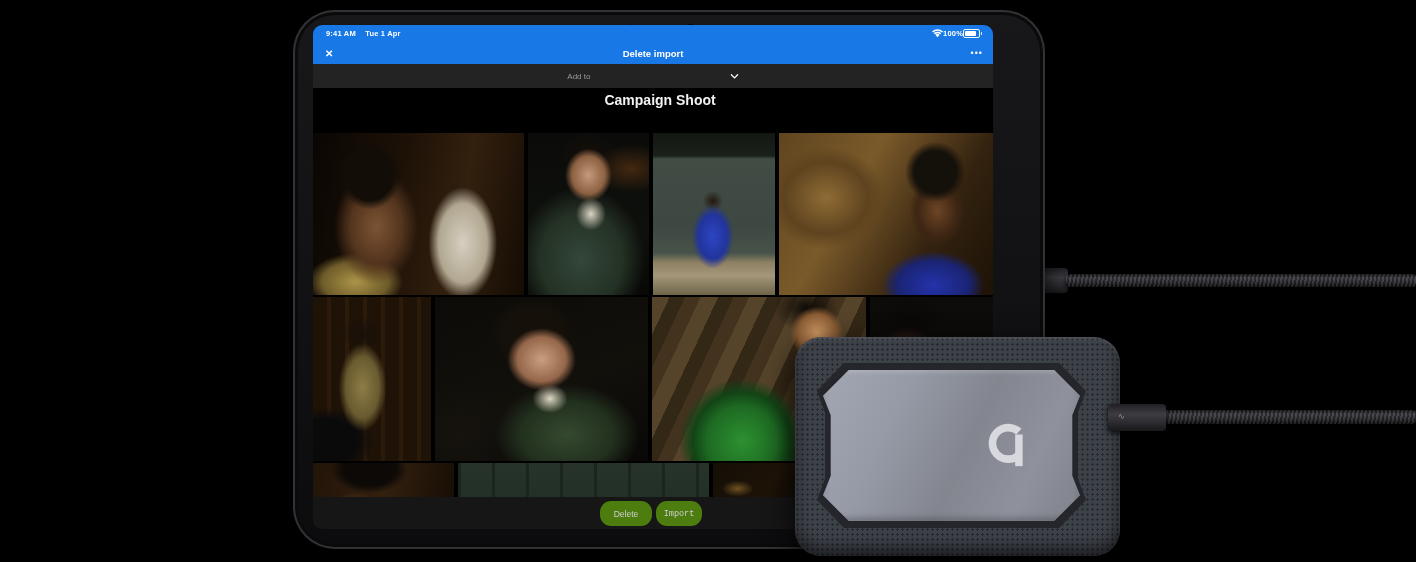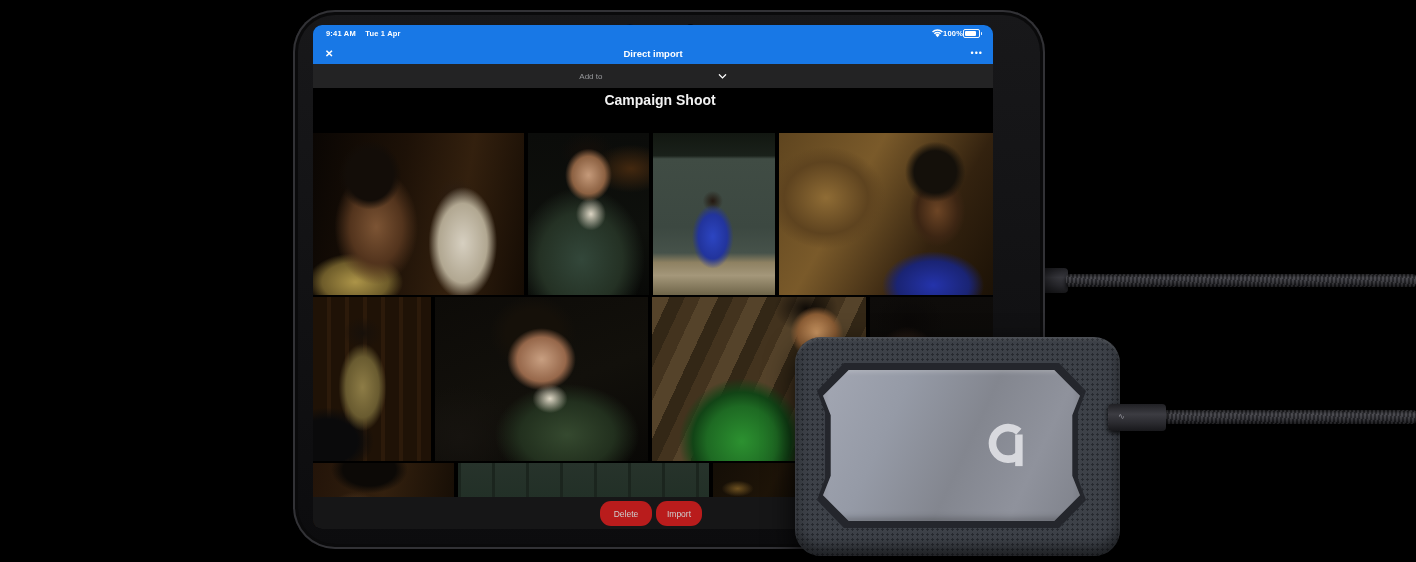--- a/index.html
+++ b/index.html
@@ -41,21 +41,21 @@
   .batt i{position:absolute;left:1px;top:1px;bottom:1px;width:11px;background:#fff;border-radius:1px;}
   .batt:after{content:"";position:absolute;right:-3px;top:1.5px;width:1.5px;height:3px;background:rgba(255,255,255,.9);border-radius:1px;}
 
   .appbar{position:absolute;left:0;top:17px;width:680px;height:22px;background:var(--blue);
     display:flex;align-items:center;color:#fff;}
   .appbar .close{position:absolute;left:12px;font-size:10px;font-weight:bold;cursor:default;}
   .appbar .title{position:absolute;left:0;right:0;text-align:center;font-size:9.5px;font-weight:bold;}
   .appbar .menu{position:absolute;right:10px;font-size:9px;letter-spacing:1px;}
 
   .addto{position:absolute;left:0;top:39px;width:680px;height:24px;background:#232324;
-    display:flex;align-items:center;justify-content:center;gap:2px;}
+    display:flex;align-items:center;justify-content:center;gap:14px;}
   .addto .lbl{color:#98999c;font-size:8px;}
   .addto .val{color:#f2f2f2;font-size:14px;font-weight:bold;margin-top:48px;}
   .chev{width:9px;height:9px;}
 
   .list{position:absolute;left:0;top:63px;width:680px;height:45px;background:#0b0b0b;}
   .lrow{position:absolute;left:0;width:680px;height:22px;display:flex;align-items:center;}
   .lrow .cb{width:10px;height:10px;border:1px solid #838385;border-radius:2px;margin-left:8px;background:transparent;}
   .lrow .name{color:#e3e3e3;font-size:8.5px;margin-left:8px;}
   .lrow .meta{position:absolute;right:7px;color:#8e8e90;font-size:7.5px;}
 
@@ -121,25 +121,25 @@
     linear-gradient(100deg,#231409 0%,#33200e 50%,#150d05 100%);}
   .p-r3c2{background:
     repeating-linear-gradient(90deg,#1b251e 0 3px,transparent 3px 34px),
     linear-gradient(180deg,#27332b 0%,#223027 55%,#1a241d 100%);}
   .p-r3c3{background:
     radial-gradient(20px 10px at 30% 40%,#6e5120 0%,transparent 80%),
     radial-gradient(16px 8px at 70% 70%,#5a431c 0%,transparent 80%),
     linear-gradient(120deg,#140e06,#1e1408 60%,#0d0904);}
 
   .bottombar{position:absolute;left:0;top:472px;width:680px;height:32px;background:#161617;}
-  .pillbtn{position:absolute;top:4px;height:25px;border-radius:11px;background:#b91c1c;border:none;
+  .pillbtn{position:absolute;top:4px;height:25px;border-radius:11px;background:#4d7c0f;border:none;
     color:#cfcfcf;font-size:8.5px;font-family:"Liberation Sans",sans-serif;
     display:flex;align-items:center;justify-content:center;}
   .btn-delete{left:287px;width:52px;}
-  .btn-import{left:343px;width:46px;}
+  .btn-import{left:343px;width:46px;font-family:Liberation Mono, monospace;}
 
   
   .drive{position:absolute;left:795px;top:337px;width:325px;height:219px;border-radius:26px;z-index:4;
     background-color:#3d4148;
     background-image:radial-gradient(#272a30 1.1px, transparent 1.4px);
     background-size:5px 5px;
     box-shadow:inset 0 3px 3px rgba(255,255,255,.09), inset 0 -8px 14px rgba(0,0,0,.55),
                inset 3px 0 6px rgba(255,255,255,.04), 0 12px 30px rgba(0,0,0,.85);}
   .drive-recess{position:absolute;left:22px;top:26px;right:34px;bottom:28px;background:#24262c;
     clip-path:polygon(10% 0%,90% 0%,100% 17%,97% 30%,97% 70%,100% 83%,90% 100%,10% 100%,0% 83%,3% 70%,3% 30%,0% 17%);}
@@ -186,21 +186,21 @@
           </svg>
           <span>100%</span>
           <span class="batt">
               <i></i>
             </span>
         </div>
       </div>
 
       <div class="appbar">
         <span class="close">✕</span>
-        <span class="title">Direct import</span>
+        <span class="title">Delete import</span>
         <span class="menu">•••</span>
       </div>
 
       <div class="addto">
         <span class="lbl">Add to</span>
         <span class="val">Campaign Shoot</span>
         <svg class="chev" viewBox="0 0 10 10">
           <path d="M1.5 3 L5 6.5 L8.5 3" fill="none" stroke="#fff" stroke-width="1.4" stroke-linecap="round"></path>
         </svg>
       </div>

